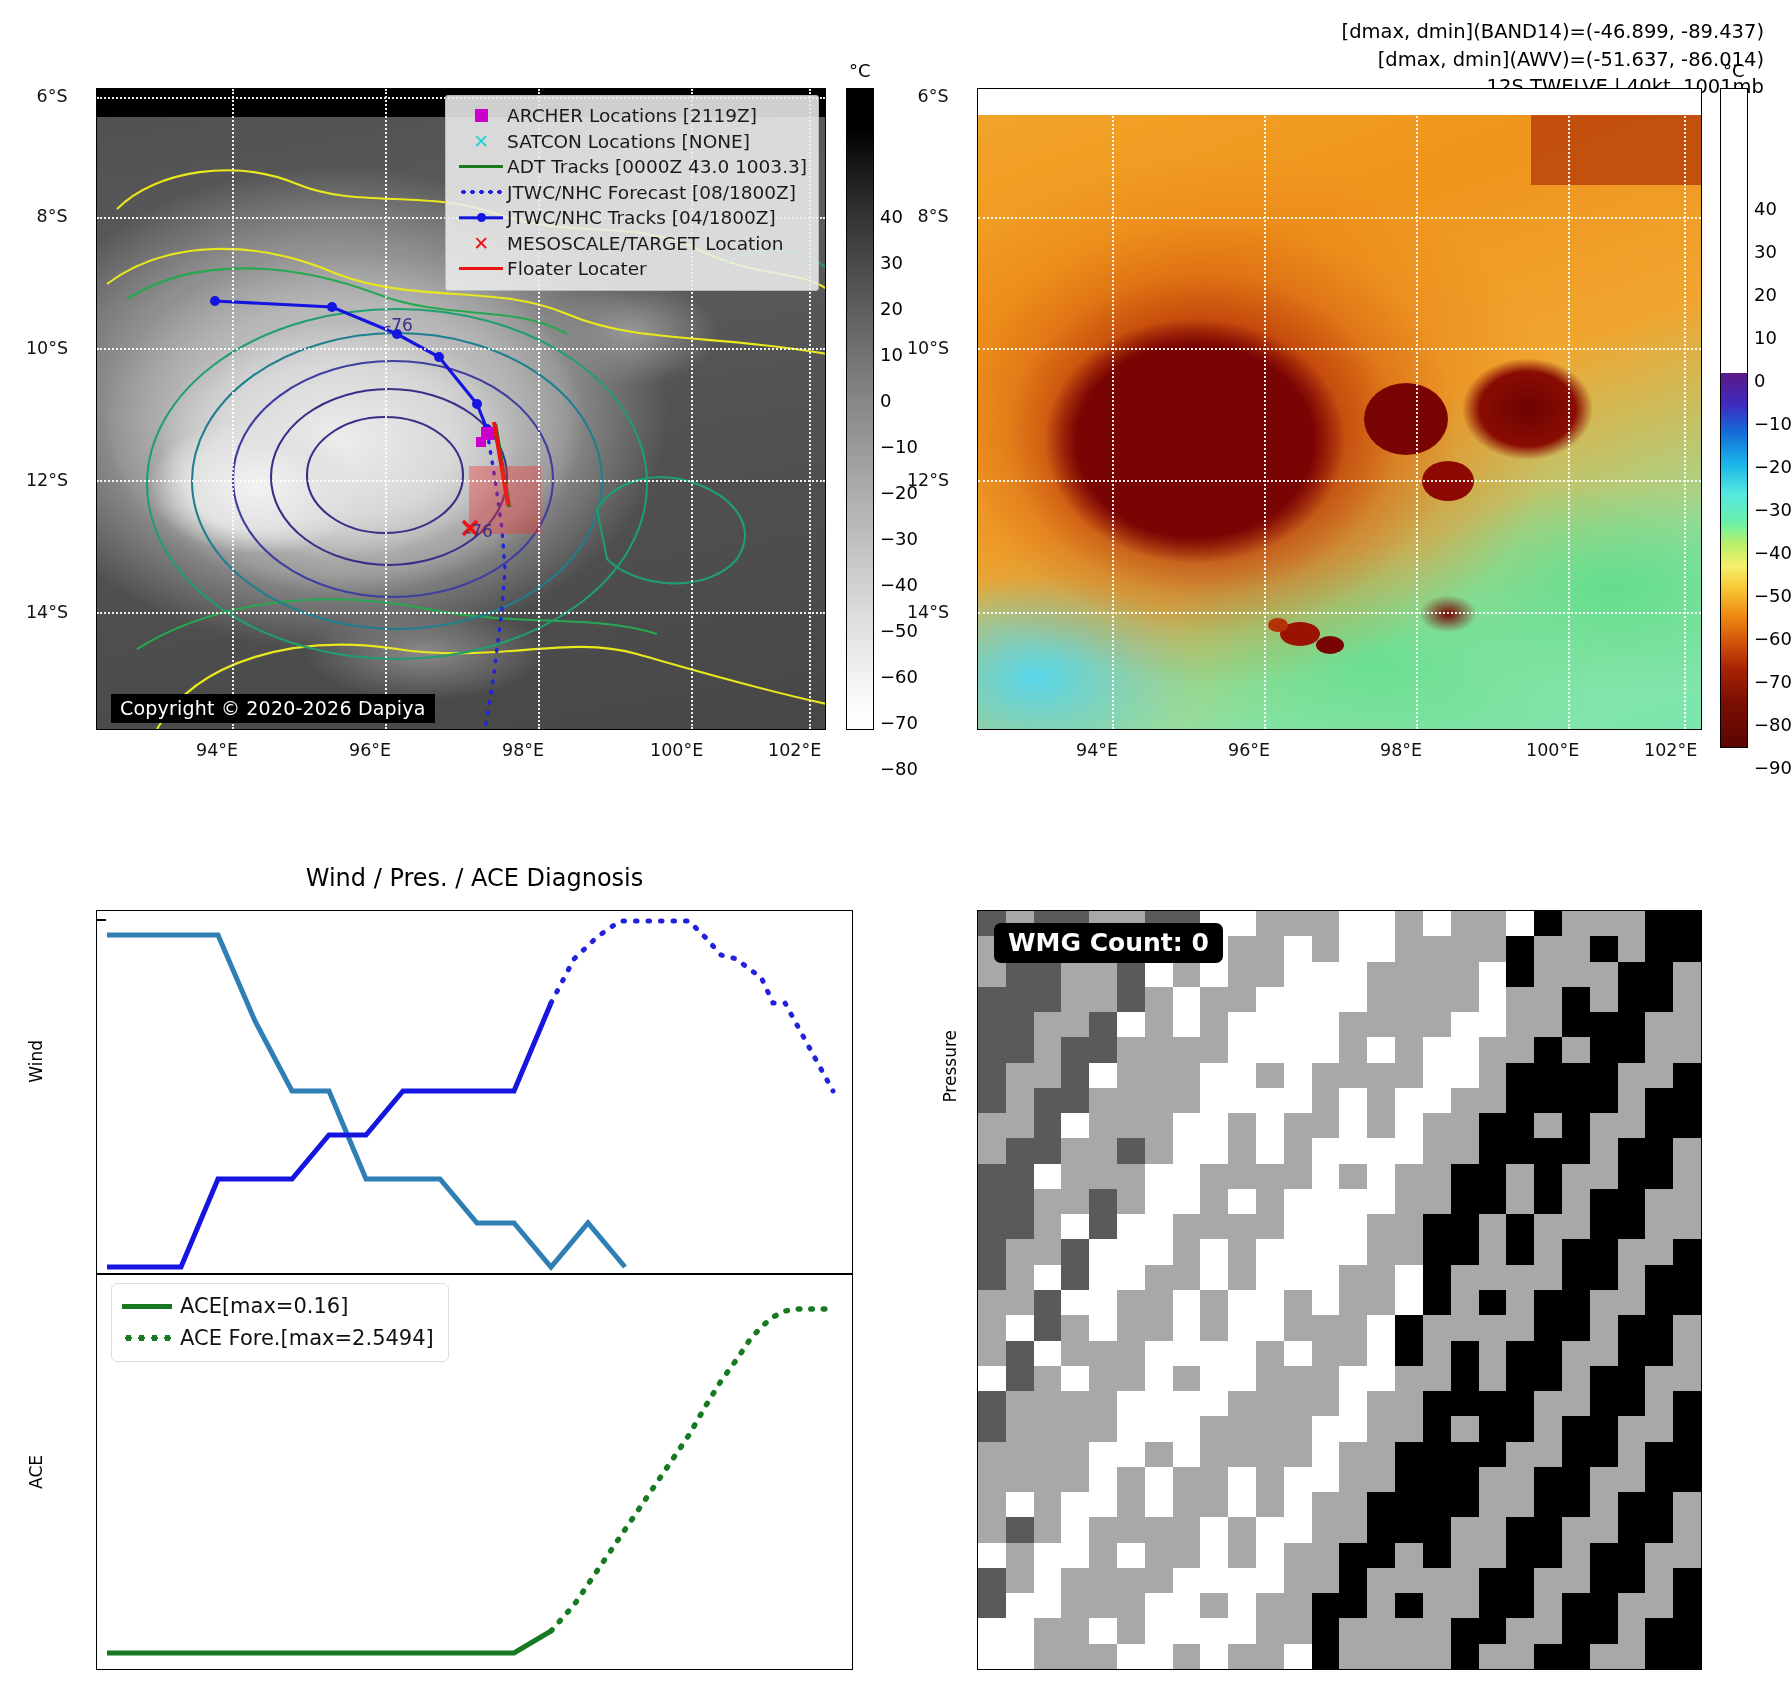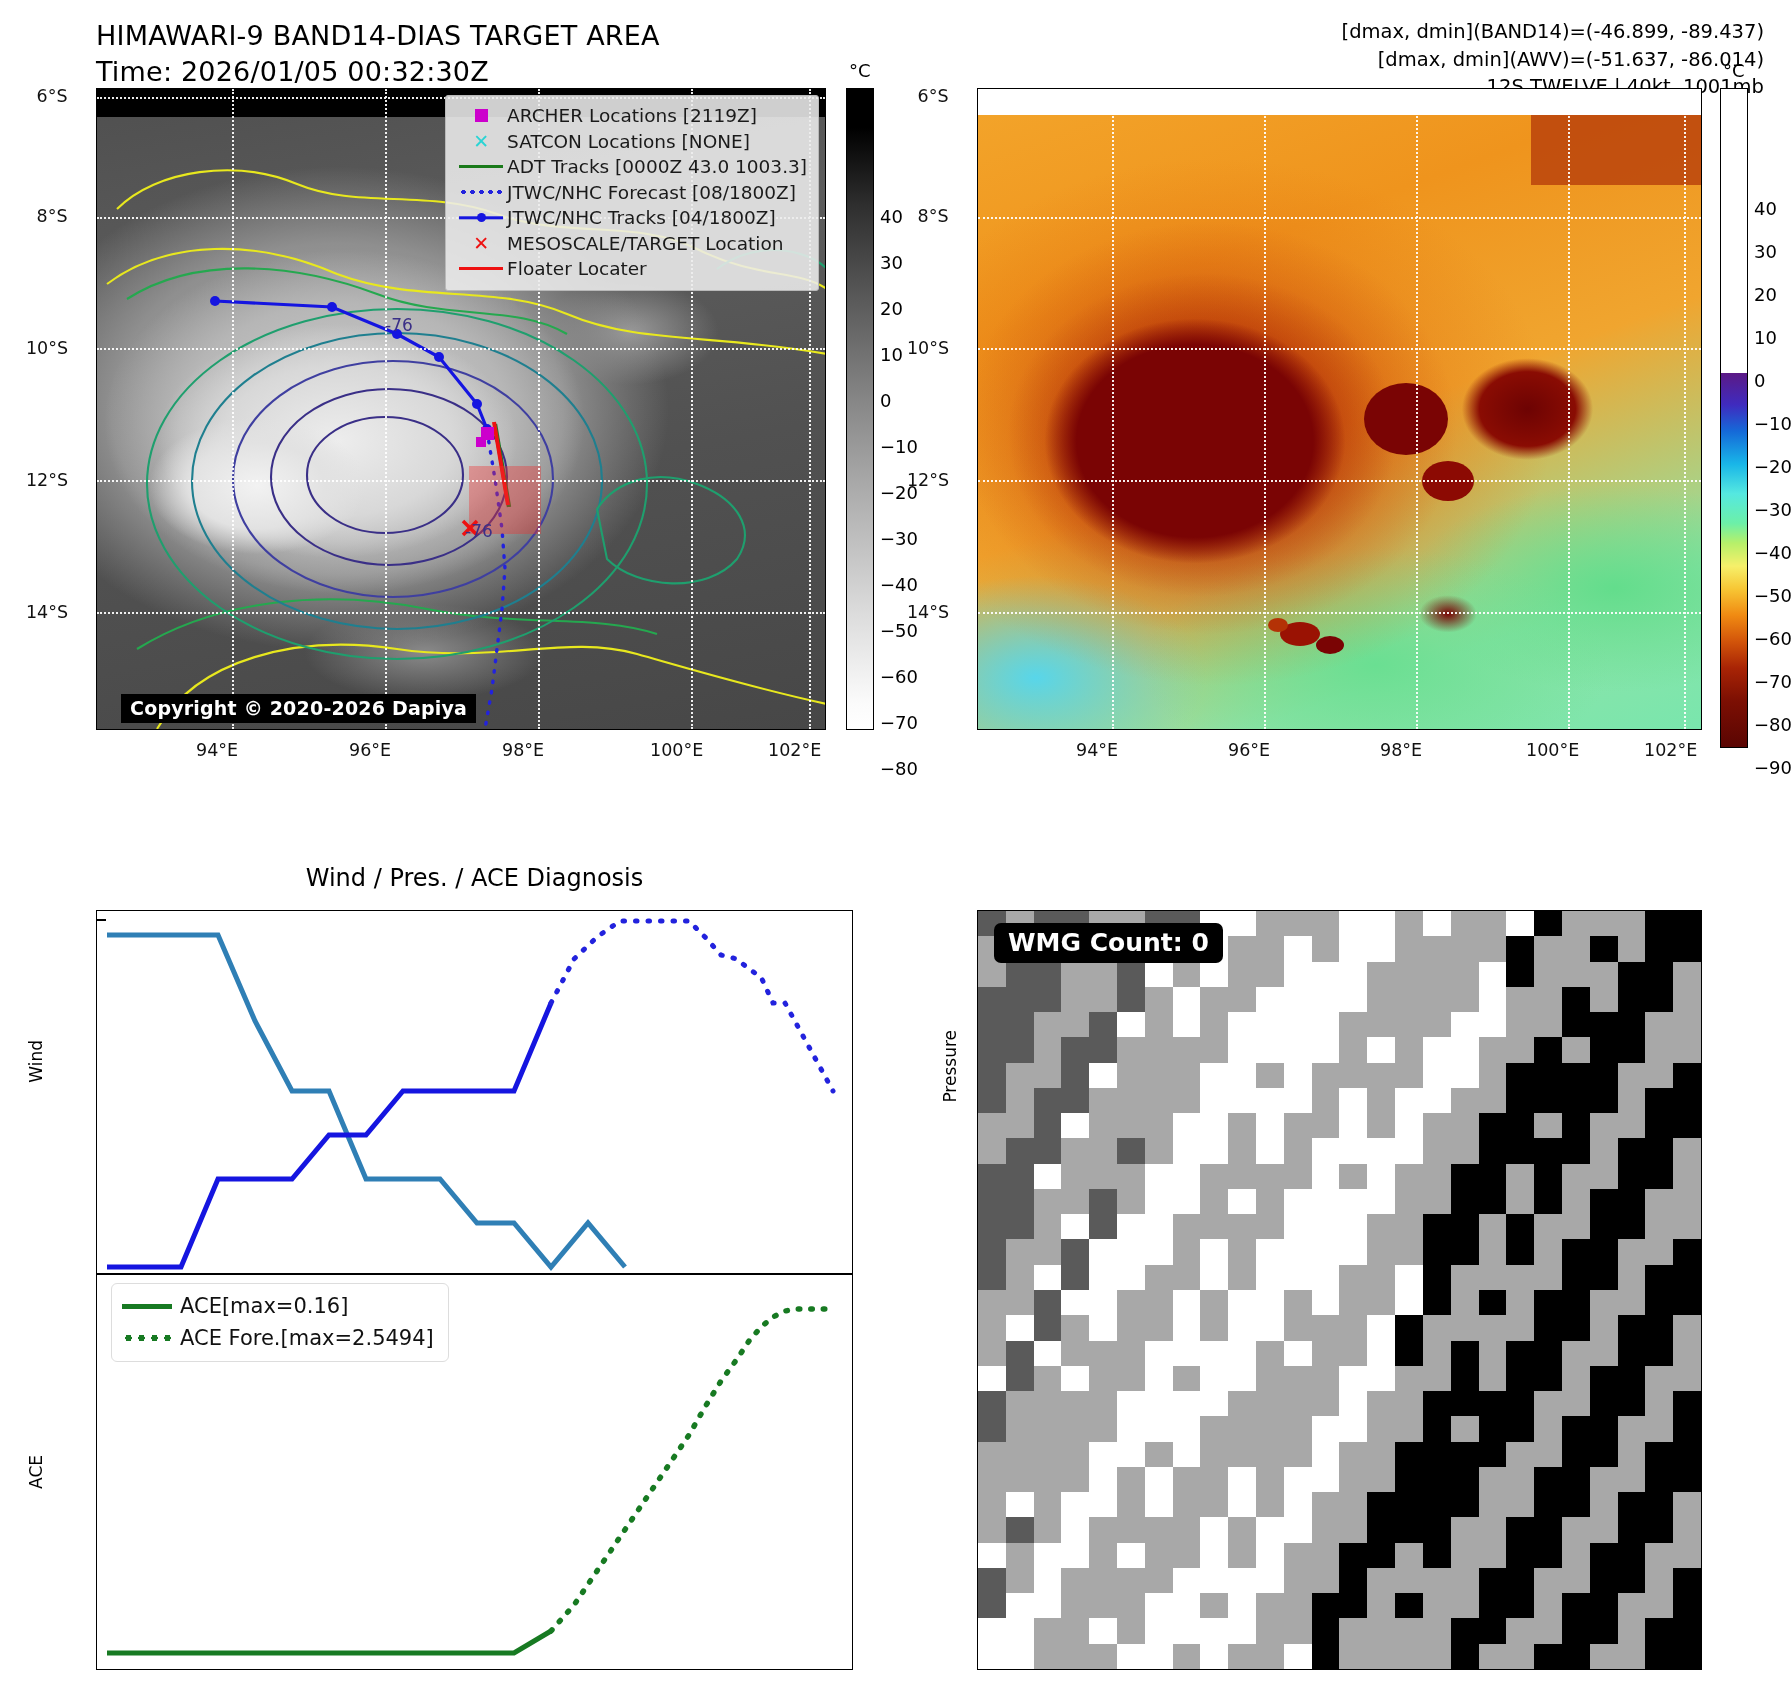--- a/index.html
+++ b/index.html
@@ -79,22 +79,22 @@
   .lg-txt{font-size:18.5px;color:#1a1a1a;white-space:nowrap;}
   .k-sq{width:13px;height:13px;background:#cc00cc;}
   .k-x{font-size:19px;font-weight:700;line-height:1;}
   .k-line{width:44px;height:3.4px;}
   .k-dots{width:44px;height:4px;background-image:radial-gradient(circle,#2222dd 45%,transparent 47%);
     background-size:9px 4px;background-repeat:repeat-x;}
   .k-lndot{width:44px;height:4px;position:relative;}
   .k-lndot i{position:absolute;left:0;right:0;top:50%;height:3.4px;transform:translateY(-50%);background:#1515e0;}
   .k-lndot b{position:absolute;left:50%;top:50%;width:9px;height:9px;margin:-4.5px 0 0 -4.5px;border-radius:50%;background:#1515e0;}
 
-  .copyright{position:absolute;left:24px;bottom:6px;background:#000;color:#fff;
-    font-size:19px;font-weight:700;padding:3px 9px 4px;letter-spacing:.2px;}
+  .copyright{position:absolute;left:14px;bottom:6px;background:#000;color:#fff;
+    font-size:19px;font-weight:400;padding:3px 9px 4px;letter-spacing:.2px;}
 
   
   .panel-title{position:absolute;font-size:24px;text-align:center;}
 
   
   #wind-chart{left:96px;top:910px;width:757px;height:364px;background:#fff;}
   #ace-chart{left:96px;top:1274px;width:757px;height:396px;background:#fff;}
   .plot{position:absolute;inset:0;overflow:hidden;}
   .tickmark{position:absolute;background:#000;}
   .ytick-l{left:-9px;width:9px;height:2px;}
@@ -112,24 +112,20 @@
   .wmg-badge{position:absolute;left:16px;top:12px;background:#000;color:#fff;font-size:25px;
     font-weight:700;padding:5px 14px 6px;border-radius:7px;z-index:5;}
   .wmg-grid{position:absolute;inset:0;display:grid;}
   .wmg-cell{width:100%;height:100%;}
 </style>
 </head>
 <body>
 
 <div class="page">
 
-  <div class="hdr-left">
-    <div>HIMAWARI-9 BAND14-DIAS TARGET AREA</div>
-    <div>Time: 2026/01/05 00:32:30Z</div>
-  </div>
   <div class="hdr-right">
     <div>[dmax, dmin](BAND14)=(-46.899, -89.437)</div>
     <div>[dmax, dmin](AWV)=(-51.637, -86.014)</div>
     <div>12S.TWELVE | 40kt, 1001mb</div>
   </div>
 
   <div class="frame" id="map-left">
     <div class="mapinner">
       <div class="sat-bg"></div>
       <div class="sat-top-black"></div>

